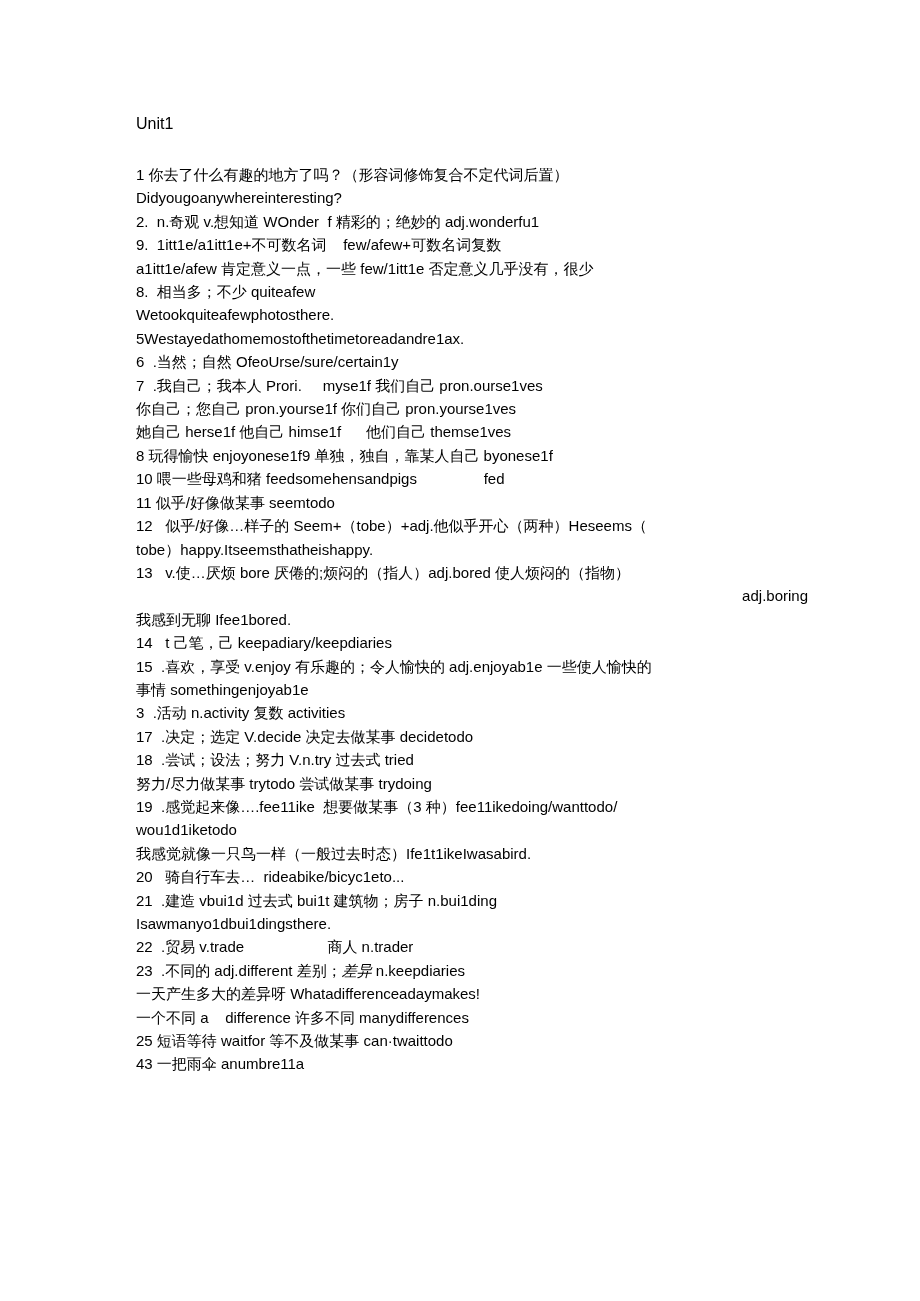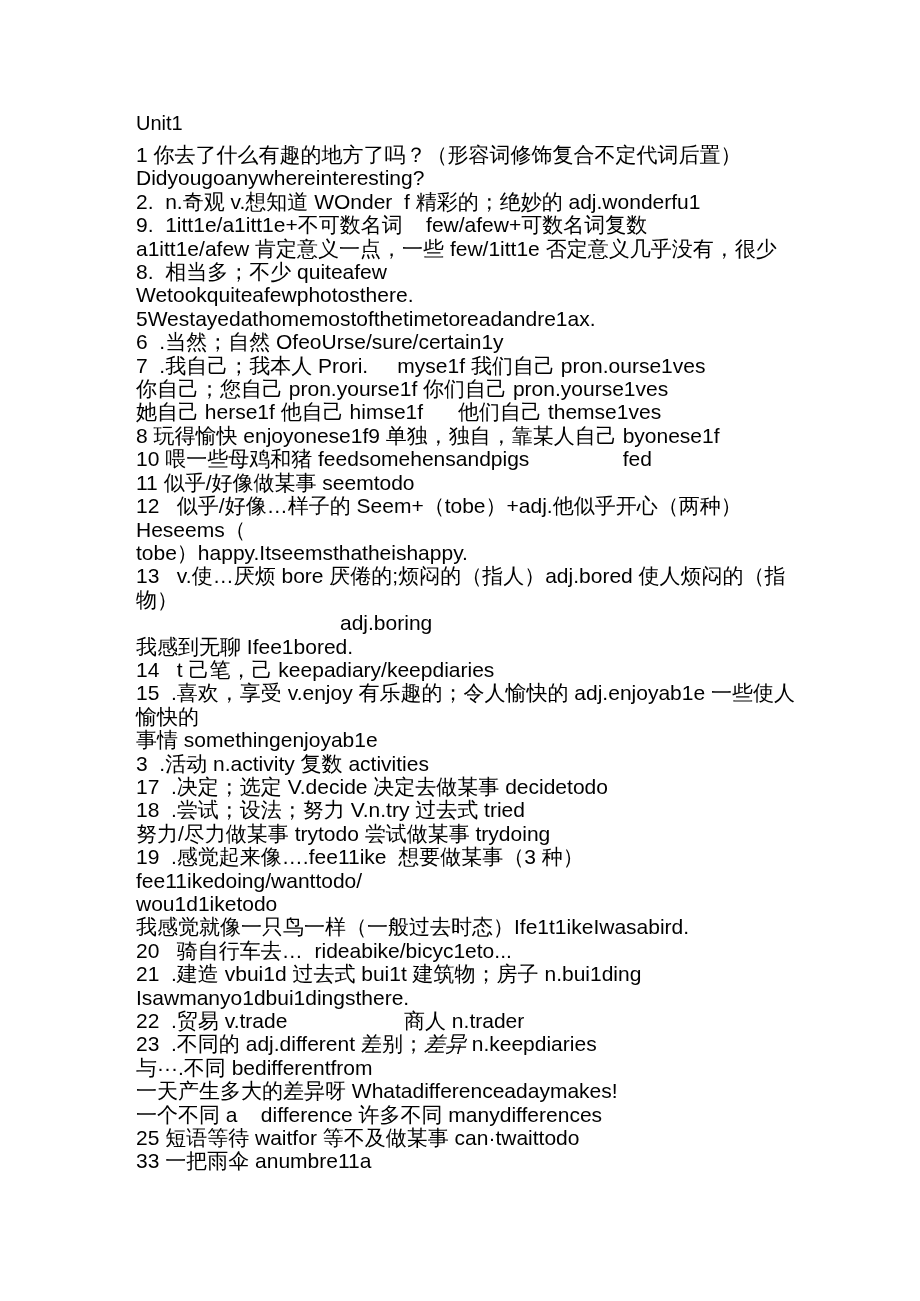--- a/index.html
+++ b/index.html
@@ -24,35 +24,36 @@
     background: #ffffff;
     overflow: hidden;
   }
   .doc-body {
     position: absolute;
     left: 136px;
     top: 112px;
     width: 672px;
   }
   .doc-title {
-    font-size: 20px;
+    font-size: 16px;
     line-height: 23px;
-    margin: 0 0 8px 0;
+    margin: 0 0 28px 0;
     font-weight: normal;
     white-space: pre-wrap;
   }
   .line {
-    font-size: 21px;
+    font-size: 15px;
     line-height: 23.4px;
     margin: 0;
     white-space: pre-wrap;
     word-break: break-word;
   }
   .ind-center {
     padding-left: 204px;
+    text-align: right;
   }
   .it {
     font-style: italic;
     text-align: center;
   }
 </style>
 </head>
 <body>
 
 <div class="page">
@@ -90,20 +91,19 @@
     <p class="line">19  .感觉起来像….fee11ike  想要做某事（3 种）fee11ikedoing/wanttodo/</p>
     <p class="line">wou1d1iketodo</p>
     <p class="line">我感觉就像一只鸟一样（一般过去时态）Ife1t1ikeIwasabird.</p>
     <p class="line">20   骑自行车去…  rideabike/bicyc1eto...</p>
     <p class="line">21  .建造 vbui1d 过去式 bui1t 建筑物；房子 n.bui1ding</p>
     <p class="line">Isawmanyo1dbui1dingsthere.</p>
     <p class="line">22  .贸易 v.trade                    商人 n.trader</p>
 
     <p class="line"><span>23  .不同的 adj.different 差别；</span><span class="it">差异</span><span> n.keepdiaries</span></p>
 
-    <p class="line">与···.不同 bedifferentfrom</p>
     <p class="line">一天产生多大的差异呀 Whatadifferenceadaymakes!</p>
     <p class="line">一个不同 a    difference 许多不同 manydifferences</p>
     <p class="line">25 短语等待 waitfor 等不及做某事 can·twaittodo</p>
-    <p class="line">33 一把雨伞 anumbre11a</p>
+    <p class="line">43 一把雨伞 anumbre11a</p>
 
   </div>
 </div>
 
 </body></html>

